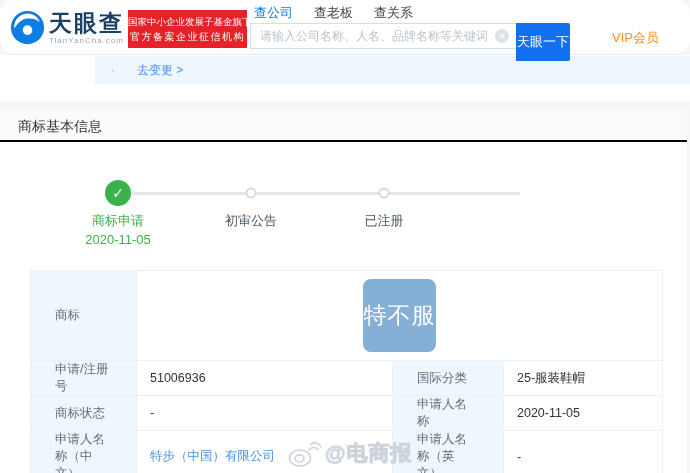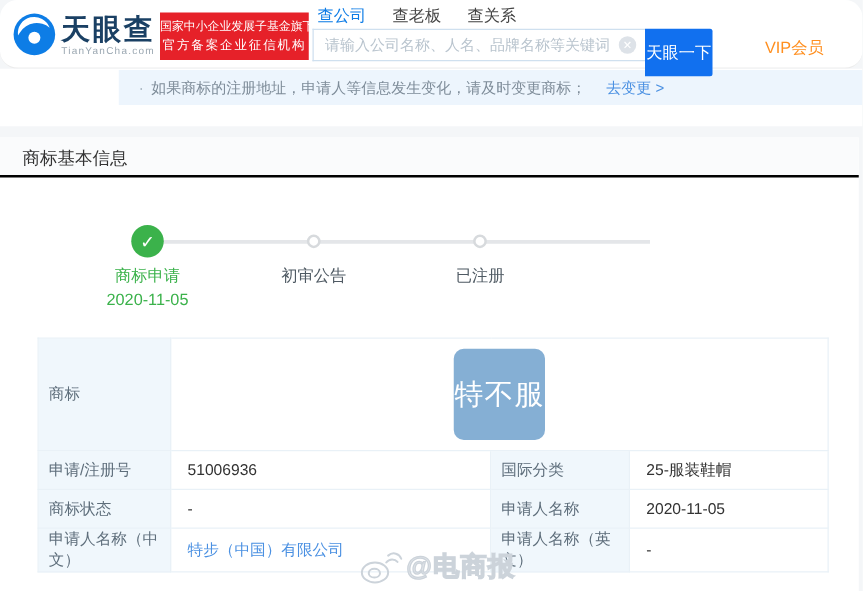--- a/index.html
+++ b/index.html
@@ -57,21 +57,21 @@
   .step .circle-todo { position:absolute; top:51px; left:50%; transform:translate(-50%,-50%);
     width:11px; height:11px; border-radius:50%; background:#fff; border:2px solid #d7dadd; }
   .step .label { position:absolute; top:70px; width:100%; text-align:center; font-size:13px; color:#4f5a63; }
   .step .date { position:absolute; top:90px; width:100%; text-align:center; font-size:13px; }
   .step .green { color:#3bb24b; }
 
   
   table.info { border-collapse:collapse; table-layout:fixed; margin:10px 0 0 30px; width:632px;
     font-size:12.5px; }
   table.info td { border:1px solid #e9f1f7; height:31px; vertical-align:middle; }
-  td.lbl { background:#f0f7fc; color:#5e6e7b; padding:0 8px; }
+  td.lbl { background:#f0f7fc; color:#5e6e7b; padding:0 24px; }
   td.val { color:#333; padding:0 13px; }
   tr.tall td { height:90px; }
   .tm-badge { width:73px; height:73px; margin:0 auto; background:#85afd4; border-radius:8px;
     color:#fff; font-size:23px; letter-spacing:1px; display:flex; align-items:center;
     justify-content:center; cursor:pointer; }
   .link { color:#4a90e2; cursor:pointer; }
 
   
   .watermark { position:absolute; top:438px; left:287px; display:flex; align-items:center; gap:2px;
     z-index:5; pointer-events:none; }
@@ -110,21 +110,20 @@
     <div class="clear-btn">✕</div>
   </div>
   <button class="search-btn">天眼一下</button>
 
   <div class="vip">VIP会员</div>
 </div>
 
 <div class="notice-wrap">
   <div class="notice-bar">
     <span class="notice-bullet">·</span>
-    <span class="notice-text">如果商标的注册地址，申请人等信息发生变化，请及时变更商标；</span>
     <span class="notice-link">去变更 &gt;</span>
   </div>
 </div>
 
 <div class="card">
   <div class="section-bar">商标基本信息</div>
 
   <div class="steps">
     <div class="step-line"></div>
 

